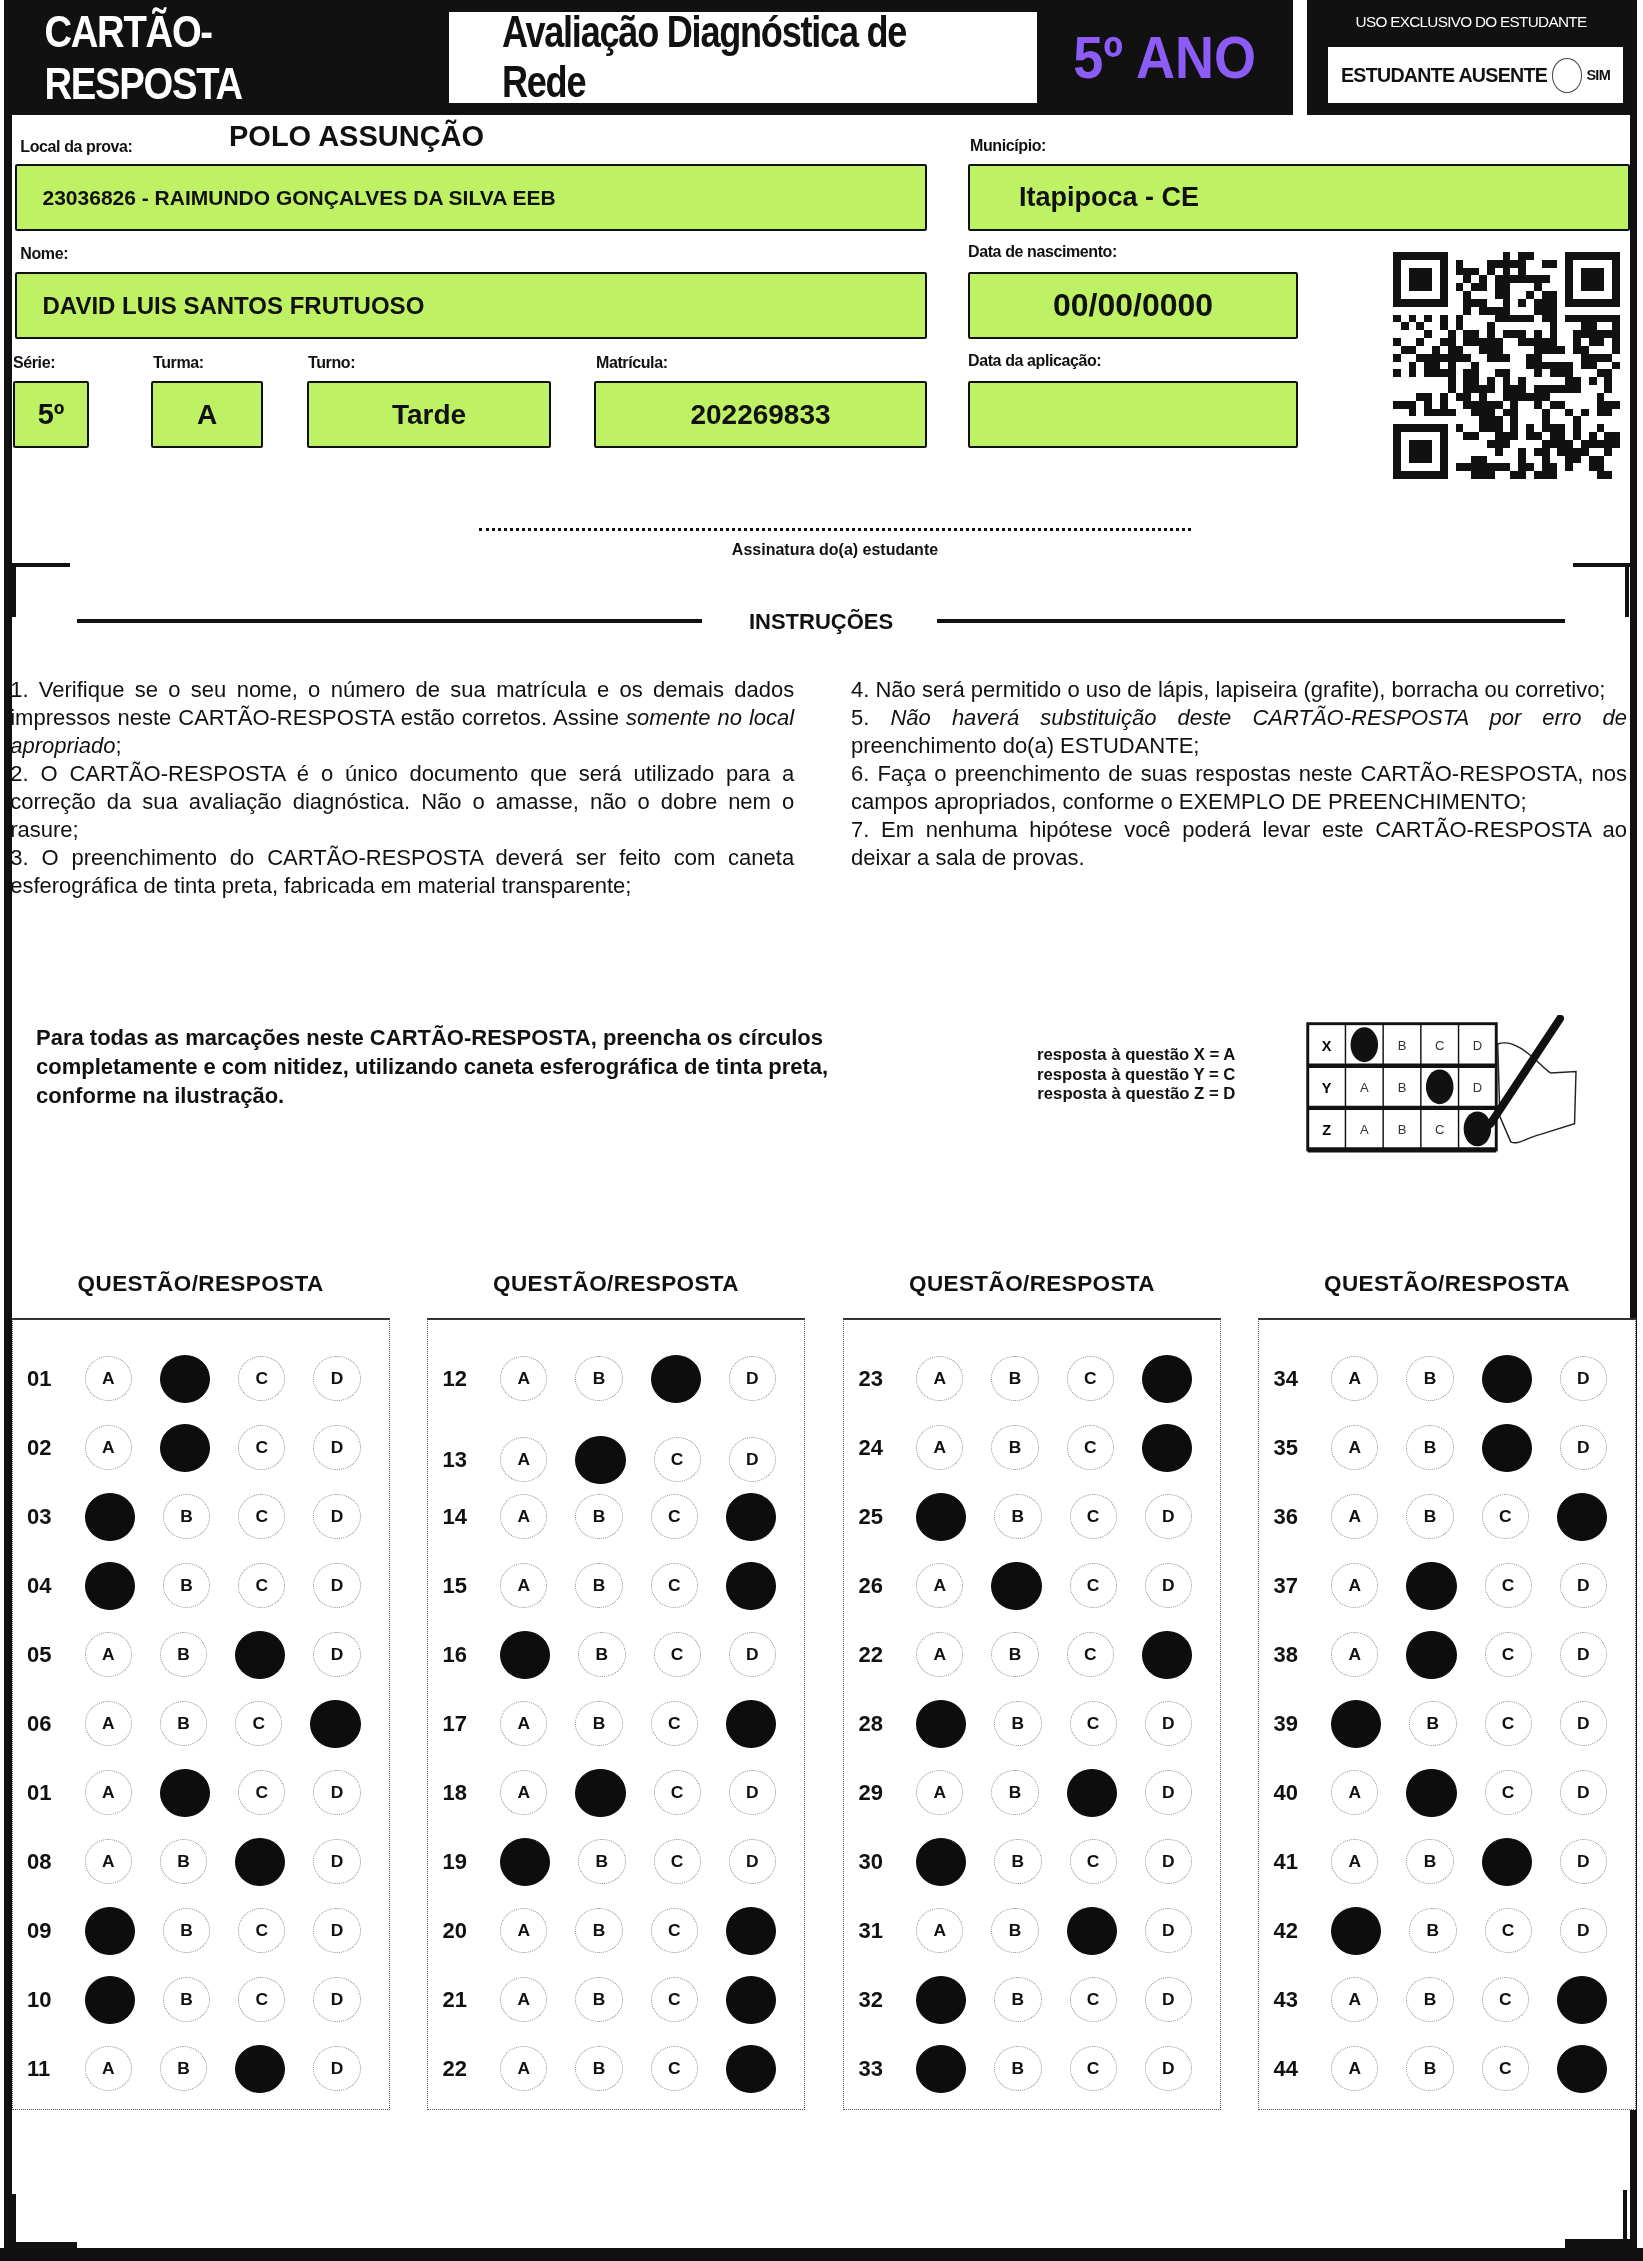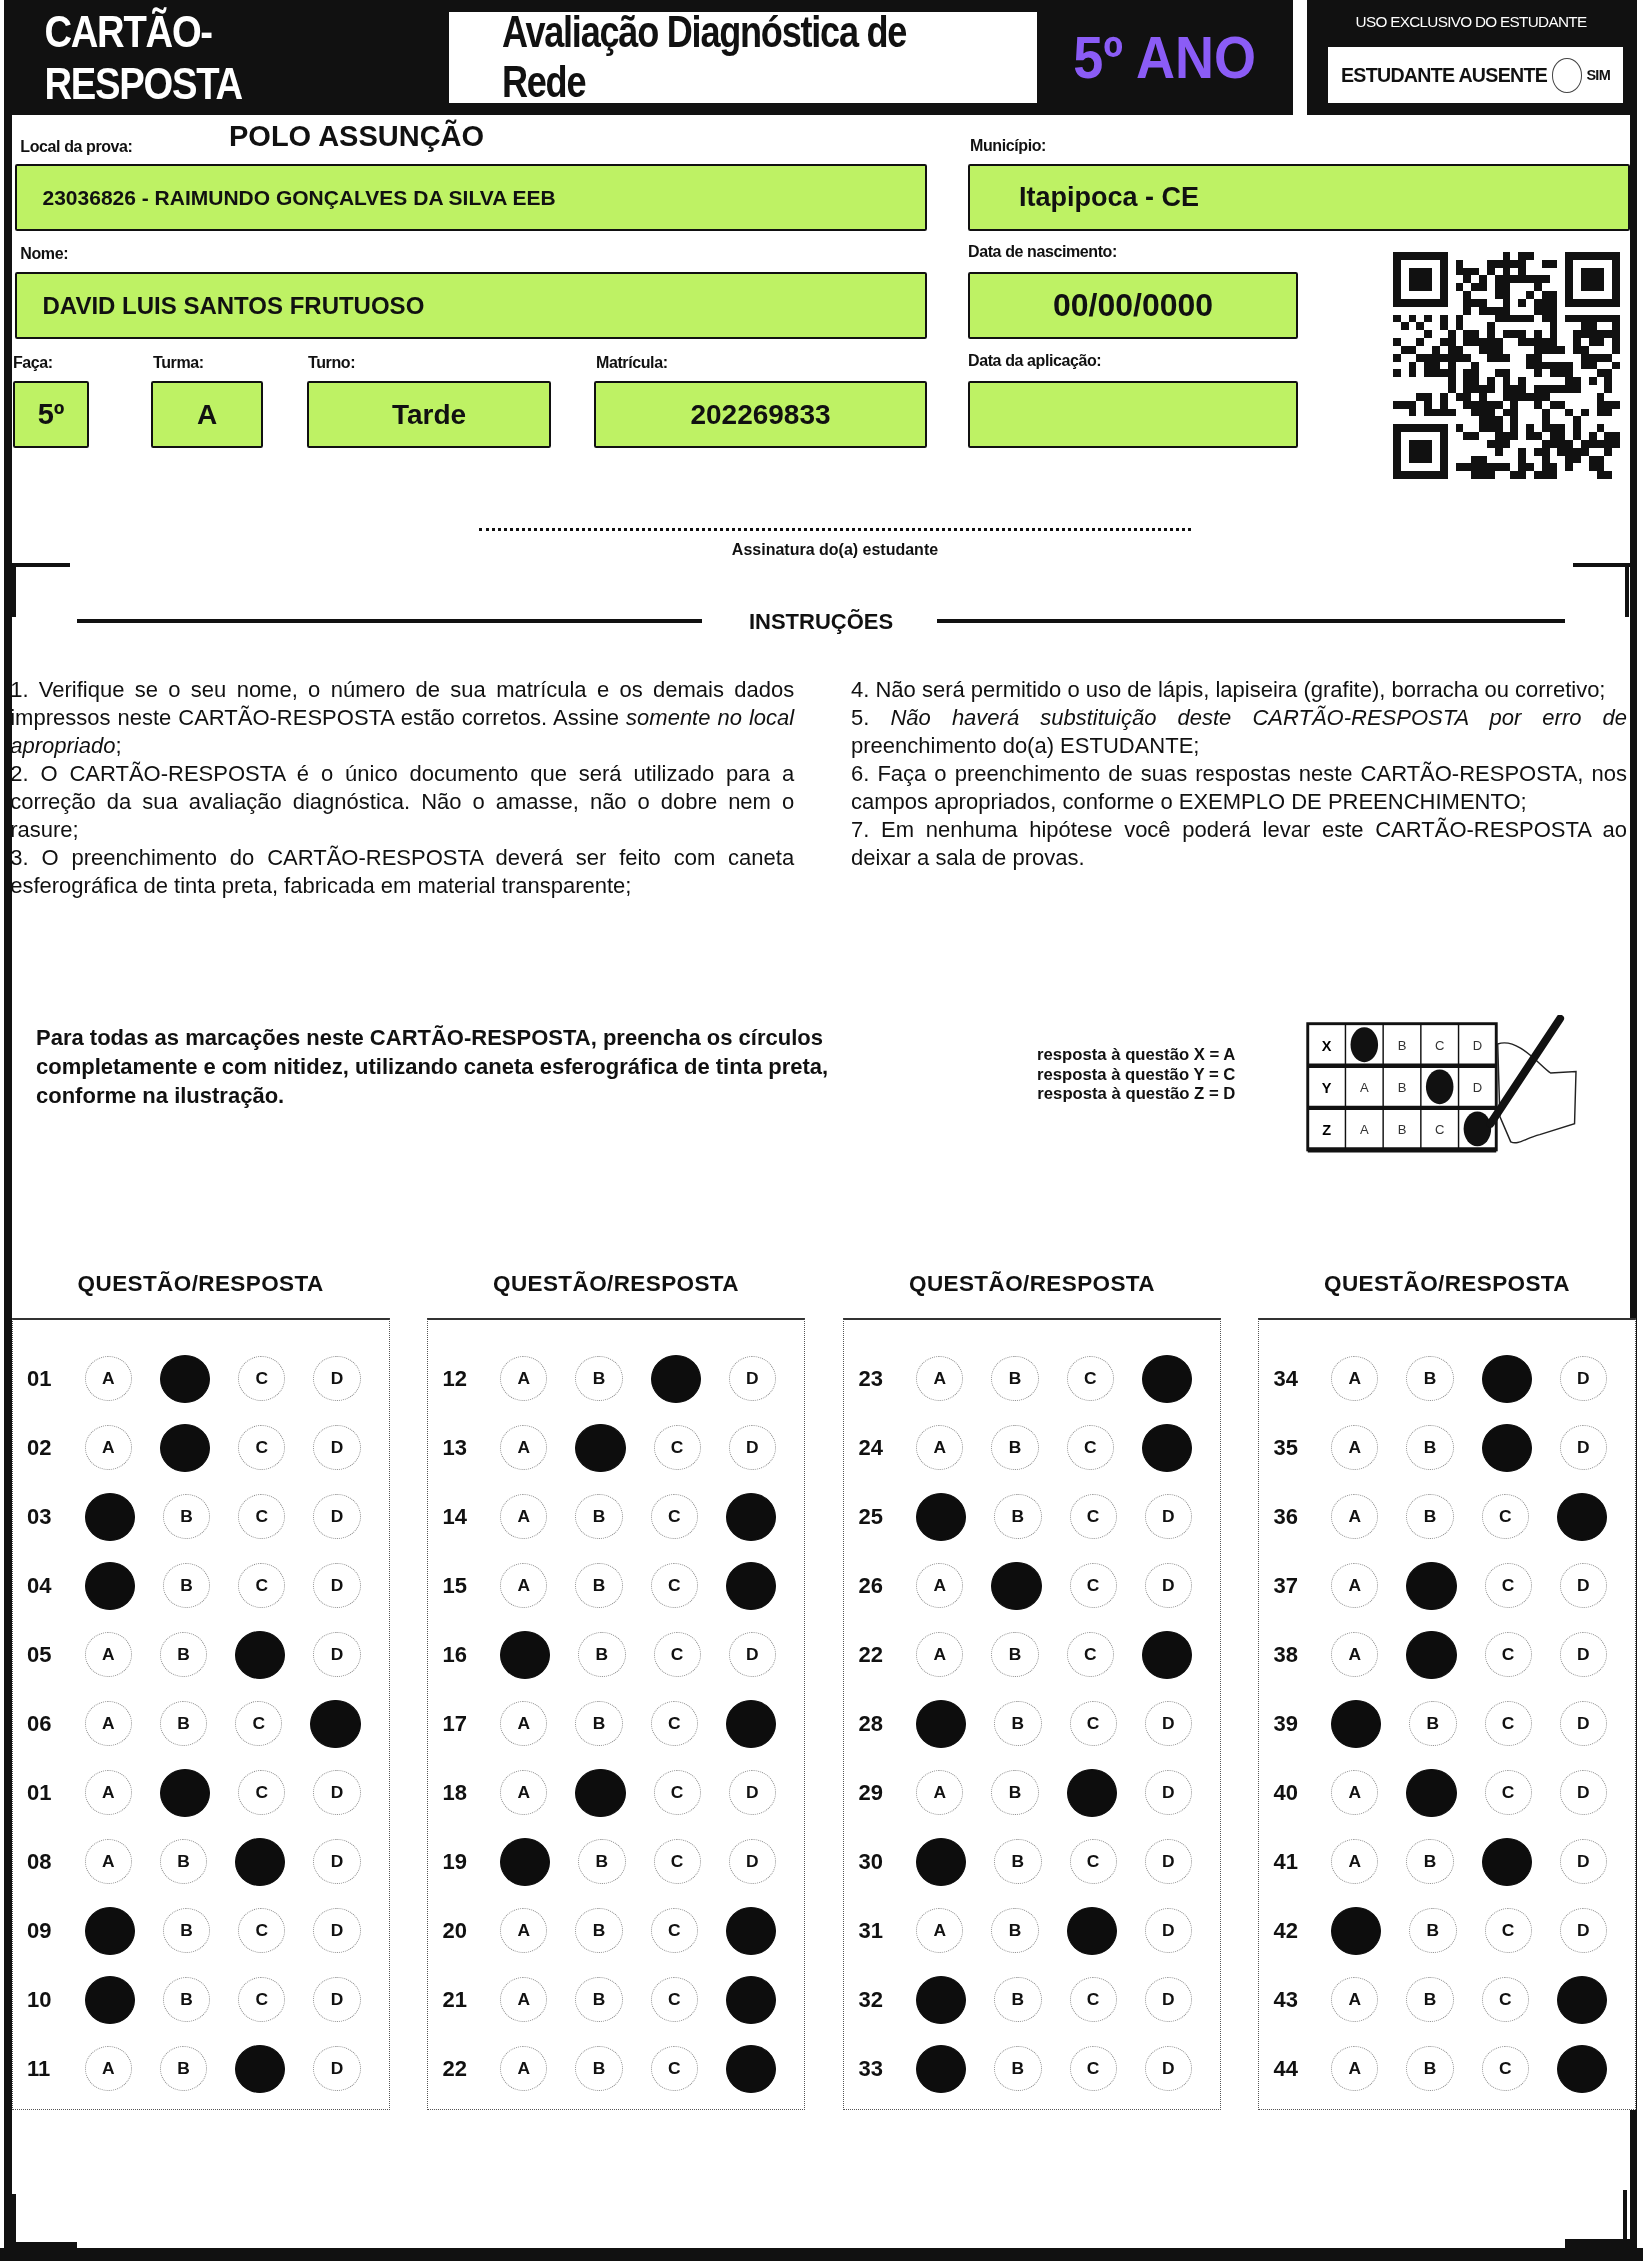--- a/index.html
+++ b/index.html
@@ -102,21 +102,21 @@
 <div class="abs lbl" style="left:20.3px;top:245px;">Nome:</div>
 <div class="abs field" style="left:14.5px;top:272px;width:912px;height:67px;font-size:24px;padding-left:26px;">
   <span>DAVID LUIS SANTOS FRUTUOSO</span>
 </div>
 
 <div class="abs lbl" style="left:968px;top:243px;">Data de nascimento:</div>
 <div class="abs field" style="left:968px;top:272px;width:330px;height:67px;font-size:32px;justify-content:center;">
   <span>00/00/0000</span>
 </div>
 
-<div class="abs lbl" style="left:13px;top:354px;">Faça:</div>
+<div class="abs lbl" style="left:13px;top:354px;">Série:</div>
 <div class="abs field" style="left:13px;top:381px;width:76px;height:67px;font-size:29px;justify-content:center;">
   <span>5º</span>
 </div>
 <div class="abs lbl" style="left:153px;top:354px;">Turma:</div>
 <div class="abs field" style="left:151px;top:381px;width:112px;height:67px;font-size:28px;justify-content:center;">
   <span>A</span>
 </div>
 <div class="abs lbl" style="left:308px;top:354px;">Turno:</div>
 <div class="abs field" style="left:307px;top:381px;width:244px;height:67px;font-size:28px;justify-content:center;">
   <span>Tarde</span>
@@ -628,21 +628,21 @@
     </div>
     <div class="abs grid-header" style="left: 427px; top: 1271px; width: 378px;">QUESTÃO/RESPOSTA</div>
     <div class="abs grid-box" style="left: 427px; top: 1318px; width: 378px; height: 792px;">
       <div class="q-row" style="top: 33px;">
         <div class="q-num">12</div>
         <div class="bubble">A</div>
         <div class="bubble">B</div>
         <div class="bubble filled">C</div>
         <div class="bubble">D</div>
       </div>
-      <div class="q-row" style="top: 102px;">
+      <div class="q-row" style="top: 114px;">
         <div class="q-num">13</div>
         <div class="bubble">A</div>
         <div class="bubble filled">B</div>
         <div class="bubble">C</div>
         <div class="bubble">D</div>
       </div>
       <div class="q-row" style="top: 171px;">
         <div class="q-num">14</div>
         <div class="bubble">A</div>
         <div class="bubble">B</div>

